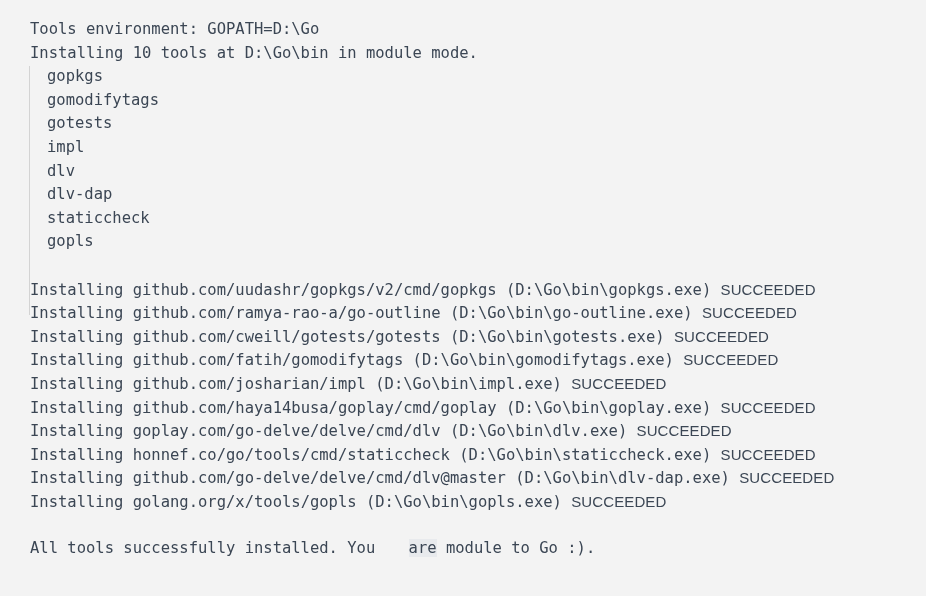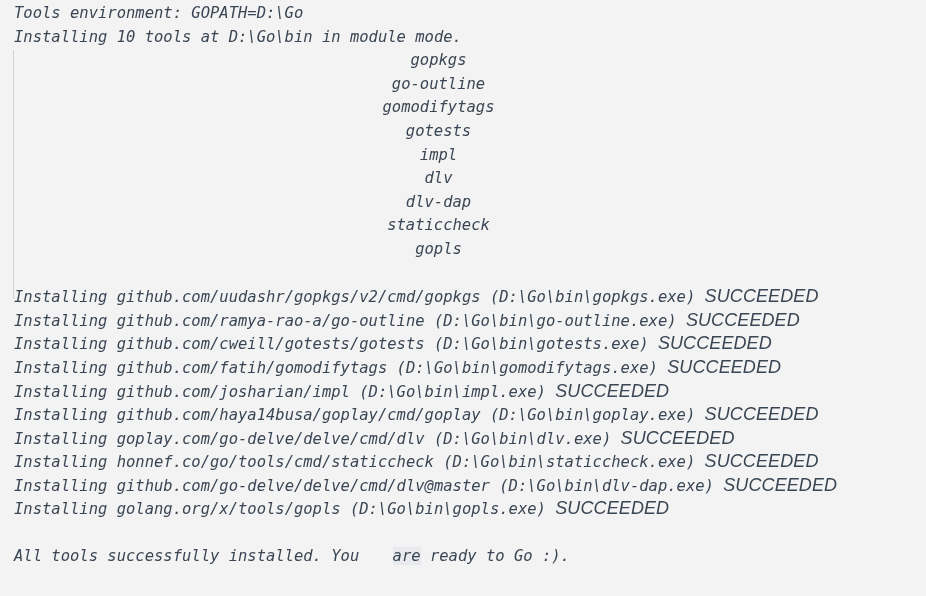--- a/index.html
+++ b/index.html
@@ -15,23 +15,22 @@
     line-height: 23.6px;
     color: #3b4654;
     overflow: hidden;
     -webkit-font-smoothing: antialiased;
   }
 
   #output-panel {
     position: relative;
     width: 846px;
     height: 596px;
-    padding: 0;
+    padding: 16px;
     box-sizing: border-box;
-    font-style: italic;
   }
 
   .line {
     white-space: pre;
     height: 23.6px;
     padding-left: 14px;
     box-sizing: border-box;
     font-family: "DejaVu Sans Mono", monospace;
     font-size: 15.5px;
     color: #3b4654;
@@ -56,47 +55,45 @@
   #tool-list .guide-rule {
     position: absolute;
     left: 13px;
     top: 1px;
     width: 1px;
     height: 249px;
     background: #d3d3d3;
   }
   .line.indented {
     padding-left: 31px;
-    text-align: center;
   }
 
   
   .succeeded {
     font-family: "Liberation Sans", sans-serif;
-    font-size: 18px;
+    font-size: 15px;
     letter-spacing: 0.1px;
   }
 
   .hl {
     background: #e8eaed;
     margin-left: 24px;
   }
 </style>
 </head>
 <body>
 
 <div id="output-panel">
 
   <div class="line first-line">Tools environment: GOPATH=D:\Go</div>
   <div class="line">Installing 10 tools at D:\Go\bin in module mode.</div>
 
   <div id="tool-list">
     <div class="guide-rule"></div>
     <div class="line indented">gopkgs</div>
-    <div class="line indented">go-outline</div>
     <div class="line indented">gomodifytags</div>
     <div class="line indented">gotests</div>
     <div class="line indented">impl</div>
     <div class="line indented">dlv</div>
     <div class="line indented">dlv-dap</div>
     <div class="line indented">staticcheck</div>
     <div class="line indented">gopls</div>
   </div>
 
   <div class="line blank"></div>
@@ -116,15 +113,15 @@
   <div class="line"><span>Installing </span><span>goplay.com/go-delve/delve/cmd/dlv</span><span> (D:\Go\bin\dlv.exe) </span><span class="succeeded">SUCCEEDED</span></div>
 
   <div class="line"><span>Installing </span><span>honnef.co/go/tools/cmd/staticcheck</span><span> (D:\Go\bin\staticcheck.exe) </span><span class="succeeded">SUCCEEDED</span></div>
 
   <div class="line"><span>Installing </span><span>github.com/go-delve/delve/cmd/dlv@master</span><span> (D:\Go\bin\dlv-dap.exe) </span><span class="succeeded">SUCCEEDED</span></div>
 
   <div class="line"><span>Installing </span><span>golang.org/x/tools/gopls</span><span> (D:\Go\bin\gopls.exe) </span><span class="succeeded">SUCCEEDED</span></div>
 
   <div class="line blank"></div>
 
-  <div class="line"><span>All tools successfully installed. You </span><span class="hl">are</span><span> ready to Go :).</span></div>
+  <div class="line"><span>All tools successfully installed. You </span><span class="hl">are</span><span> module to Go :).</span></div>
 
 </div>
 
 </body></html>

